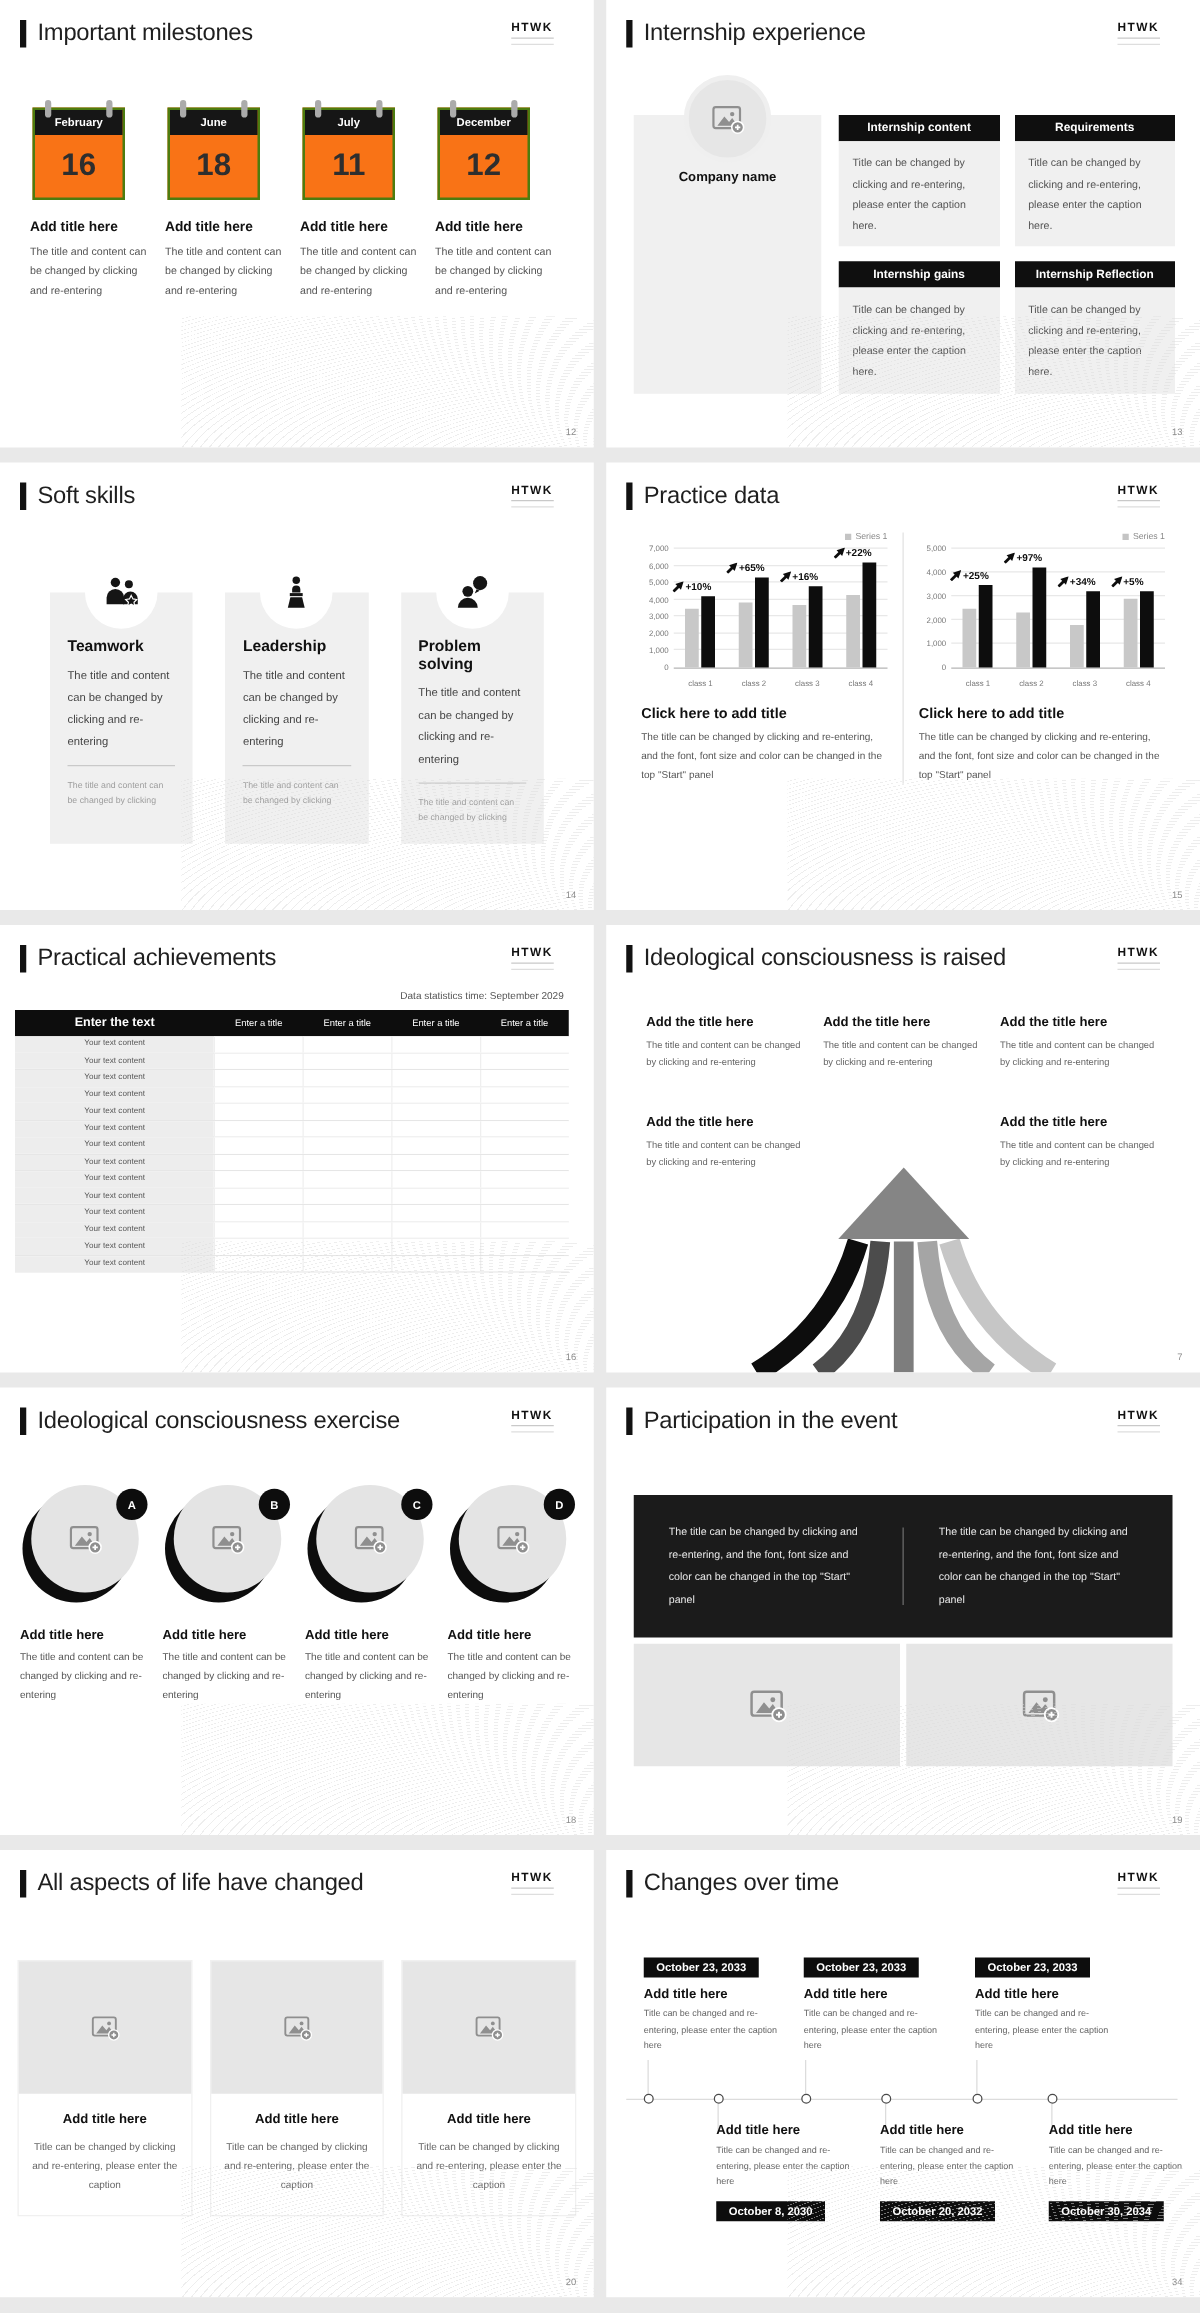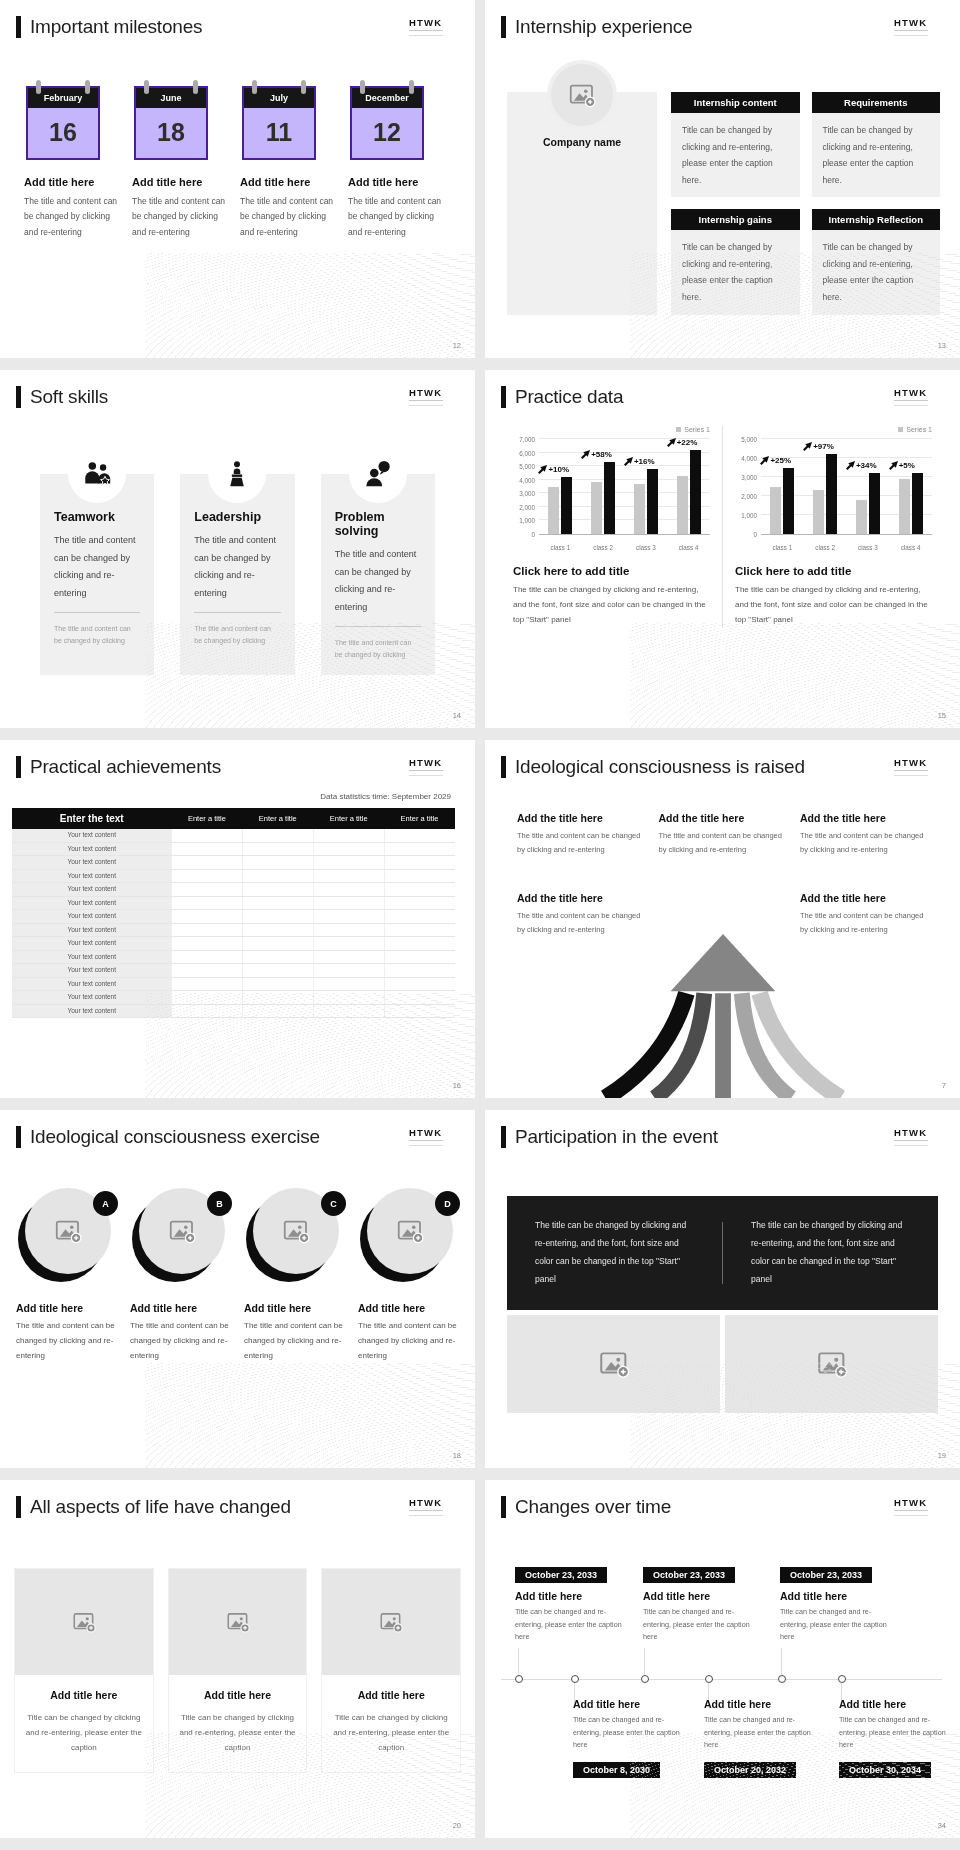--- a/index.html
+++ b/index.html
@@ -12,21 +12,21 @@
   .slide-title{font-size:19px;color:#1f1f1f;letter-spacing:-.2px;}
   .logo{position:absolute;top:18px;right:32px;text-align:left;z-index:3;}
   .logo-text{font-size:9.5px;font-weight:bold;letter-spacing:1.2px;color:#111;line-height:1;}
   .logo-sub{width:34px;height:4px;border-top:1px solid #c9c9c9;border-bottom:1px solid #dedede;margin:2px auto 0;}
   .pagenum{position:absolute;bottom:8px;right:14px;font-size:7.5px;color:#8a8a8a;z-index:3;}
   .wave-deco{position:absolute;right:0;bottom:0;width:330px;height:105px;pointer-events:none;
     background:repeating-radial-gradient(ellipse 460px 150px at 108% 125%, #dcdcdc 0 1px, transparent 1px 7px);opacity:.5;}
   
   .cal-row{position:absolute;top:86px;left:24px;right:18px;display:flex;gap:14px;}
   .cal-item{width:94px;}
-  .calendar{position:relative;width:70px;height:70px;border:2px solid #4c1d95;background:#c4b5fd;margin:0 8px 16px 2px;}
+  .calendar{position:relative;width:70px;height:70px;border:2px solid #4d7c0f;background:#f97316;margin:0 8px 16px 2px;}
   .cal-head{height:20px;background:#161616;color:#fff;font-size:9px;font-weight:bold;text-align:center;line-height:20px;}
   .cal-ring{position:absolute;top:-8px;width:5px;height:14px;background:#ababab;border-radius:3px;}
   .ring-l{left:8px}.ring-r{right:8px}
   .cal-day{font-size:25px;font-weight:bold;color:#2e2e2e;text-align:center;line-height:48px;}
   .cal-item h4{font-size:11px;margin:0 0 6px;color:#111;}
   .cal-item p{font-size:8.5px;color:#555;line-height:1.8;margin:0;}
   
   .intern-wrap{position:absolute;top:64px;left:22px;right:20px;display:flex;gap:14px;}
   .company{width:150px;min-height:212px;background:#f0f0f0;position:relative;margin-top:28px;padding:44px 12px 14px;box-sizing:border-box;}
   .company-circle{position:absolute;top:-32px;left:50%;transform:translateX(-50%);width:62px;height:62px;border-radius:50%;background:#e6e6e6;border:4px solid #efefef;display:flex;align-items:center;justify-content:center;}
@@ -342,21 +342,21 @@
                     </div>
                   </div>
                   <div class="group">
                     <div class="bar" style="height: 51.5714px; background: rgb(200, 200, 200);"></div>
                     <div class="bar" style="height: 71.9286px; background: rgb(13, 13, 13);"></div>
                     <div class="ann" style="bottom: 74.9286px;">
                       <svg class="ann-arrow" viewBox="0 0 12 12">
                         <path d="M1,11 L7,5" stroke="#0d0d0d" stroke-width="3" fill="none"></path>
                         <polygon points="12,0 3,3 9,9" fill="#0d0d0d"></polygon>
                       </svg>
-                      <span>+58%</span>
+                      <span>+65%</span>
                     </div>
                   </div>
                   <div class="group">
                     <div class="bar" style="height: 50.2143px; background: rgb(200, 200, 200);"></div>
                     <div class="bar" style="height: 65.1429px; background: rgb(13, 13, 13);"></div>
                     <div class="ann" style="bottom: 68.1429px;">
                       <svg class="ann-arrow" viewBox="0 0 12 12">
                         <path d="M1,11 L7,5" stroke="#0d0d0d" stroke-width="3" fill="none"></path>
                         <polygon points="12,0 3,3 9,9" fill="#0d0d0d"></polygon>
                       </svg>

